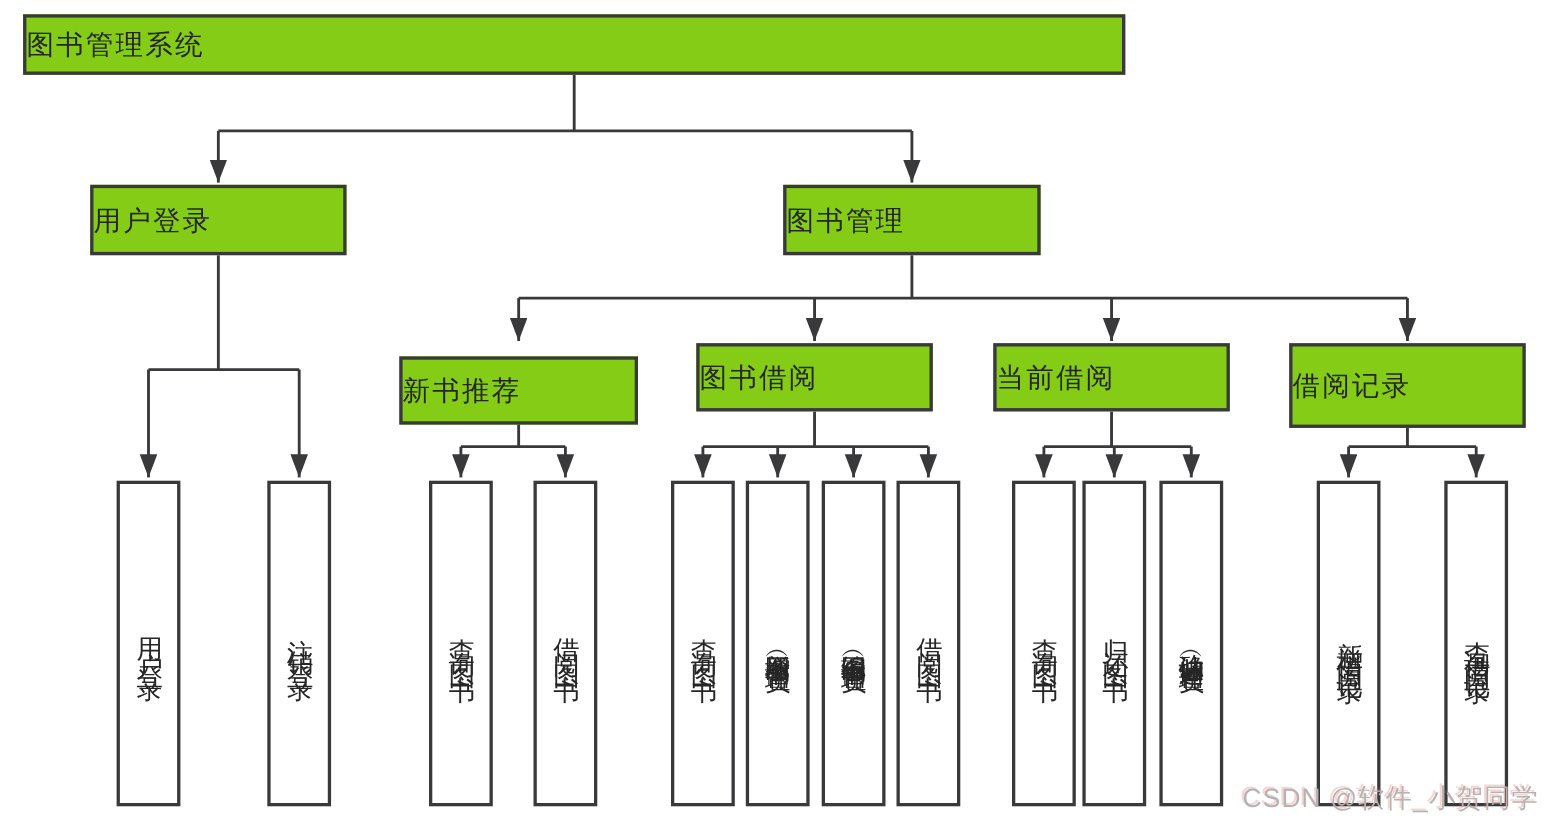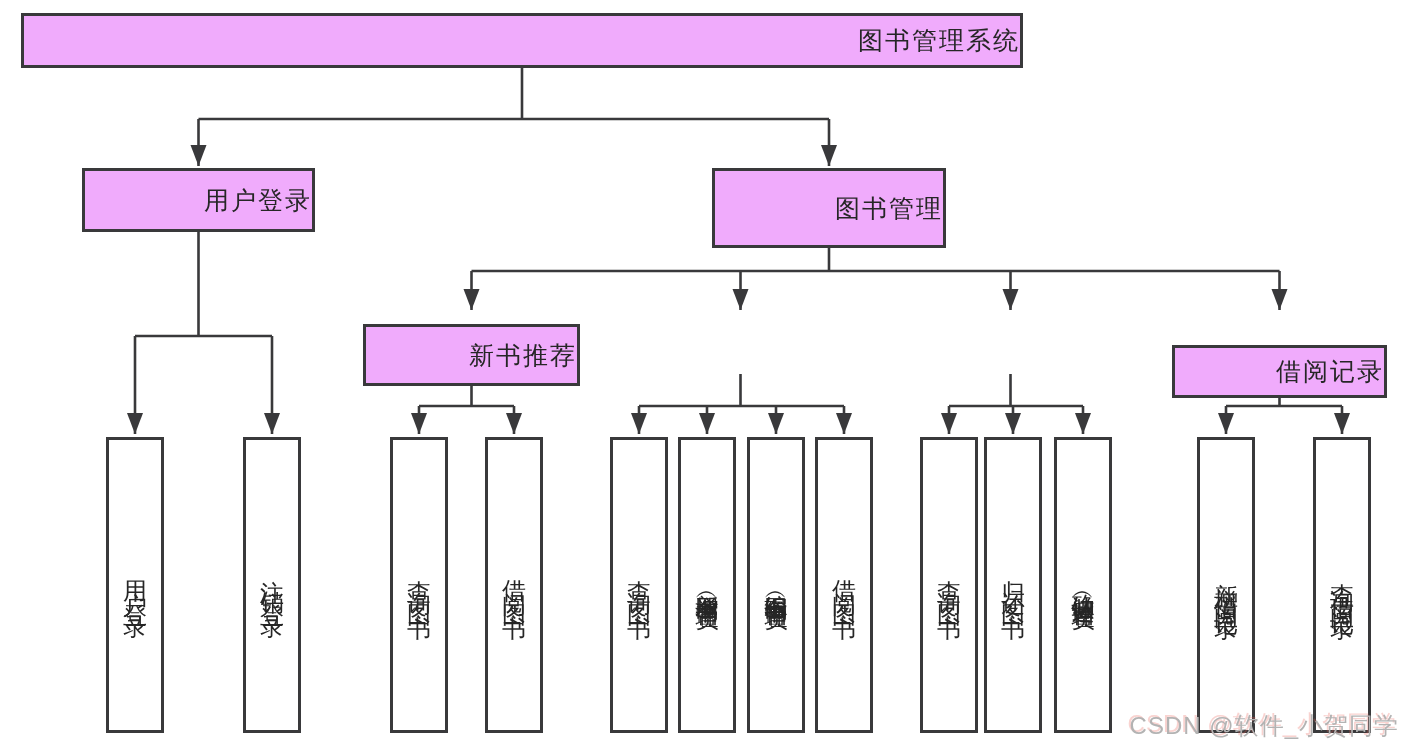--- a/index.html
+++ b/index.html
@@ -16,22 +16,22 @@
     overflow:hidden;
     font-family:"Liberation Sans", sans-serif;
     color:var(--text);
   }
   .connectors{position:absolute;left:0;top:0;width:1405px;height:747px;}
   .connectors path{stroke:var(--line);stroke-width:2.6;fill:none;}
   .node{
     position:absolute;
     box-sizing:border-box;
     border:3px solid var(--line);
-    background:#f0abfc;
-    display:flex;align-items:center;justify-content:flex-end;
+    background:#84cc16;
+    display:flex;align-items:center;justify-content:flex-start;
     font-size:25px;letter-spacing:2px;
     white-space:nowrap;
   }
   .leaf{
     position:absolute;top:437px;
     width:58px;height:296px;
     box-sizing:border-box;
     border:3px solid var(--line);
     background:#fff;
     display:flex;align-items:center;justify-content:center;
@@ -48,25 +48,25 @@
   .watermark{
     position:absolute;right:6px;bottom:5px;
     font-size:24px;letter-spacing:1px;
     color:var(--watermark);
     text-shadow:-2px -2px 0 rgba(232,98,86,0.28);
     white-space:nowrap;
   }
   
   #box-root{left:21px;top:13px;width:1002px;height:55px;}
   #box-user-login{left:82px;top:168px;width:233px;height:64px;}
-  #box-book-mgmt{left:712px;top:168px;width:234px;height:80px;}
+  #box-book-mgmt{left:712px;top:168px;width:234px;height:64px;}
   #box-new-books{left:363px;top:324px;width:217px;height:62px;}
   #box-book-borrow{left:633px;top:312px;width:215px;height:62px;}
   #box-current-borrow{left:903px;top:312px;width:215px;height:62px;}
-  #box-borrow-records{left:1172px;top:312px;width:215px;height:53px;margin-top:33px;}
+  #box-borrow-records{left:1172px;top:312px;width:215px;height:77px;}
   #leaf-ul-0{left:106px;}  #leaf-ul-1{left:243px;}
   #leaf-nb-0{left:390px;}  #leaf-nb-1{left:485px;}
   #leaf-bb-0{left:610px;}  #leaf-bb-1{left:678px;} #leaf-bb-2{left:747px;} #leaf-bb-3{left:815px;}
   #leaf-cb-0{left:920px;}  #leaf-cb-1{left:984px;} #leaf-cb-2{left:1054px;}
   #leaf-br-0{left:1197px;} #leaf-br-1{left:1313px;}
 </style>
 </head>
 <body>
 
 <div class="stage">
@@ -119,20 +119,26 @@
   <div class="node" id="box-user-login">
     <span>用户登录</span>
   </div>
   <div class="node" id="box-book-mgmt">
     <span>图书管理</span>
   </div>
 
   <div class="node" id="box-new-books">
     <span>新书推荐</span>
   </div>
+  <div class="node" id="box-book-borrow">
+    <span>图书借阅</span>
+  </div>
+  <div class="node" id="box-current-borrow">
+    <span>当前借阅</span>
+  </div>
   <div class="node" id="box-borrow-records">
     <span>借阅记录</span>
   </div>
 
   <div class="leaf" id="leaf-ul-0">
     <span class="vtext">用户登录</span>
   </div>
   <div class="leaf" id="leaf-ul-1">
     <span class="vtext">注销登录</span>
   </div>

